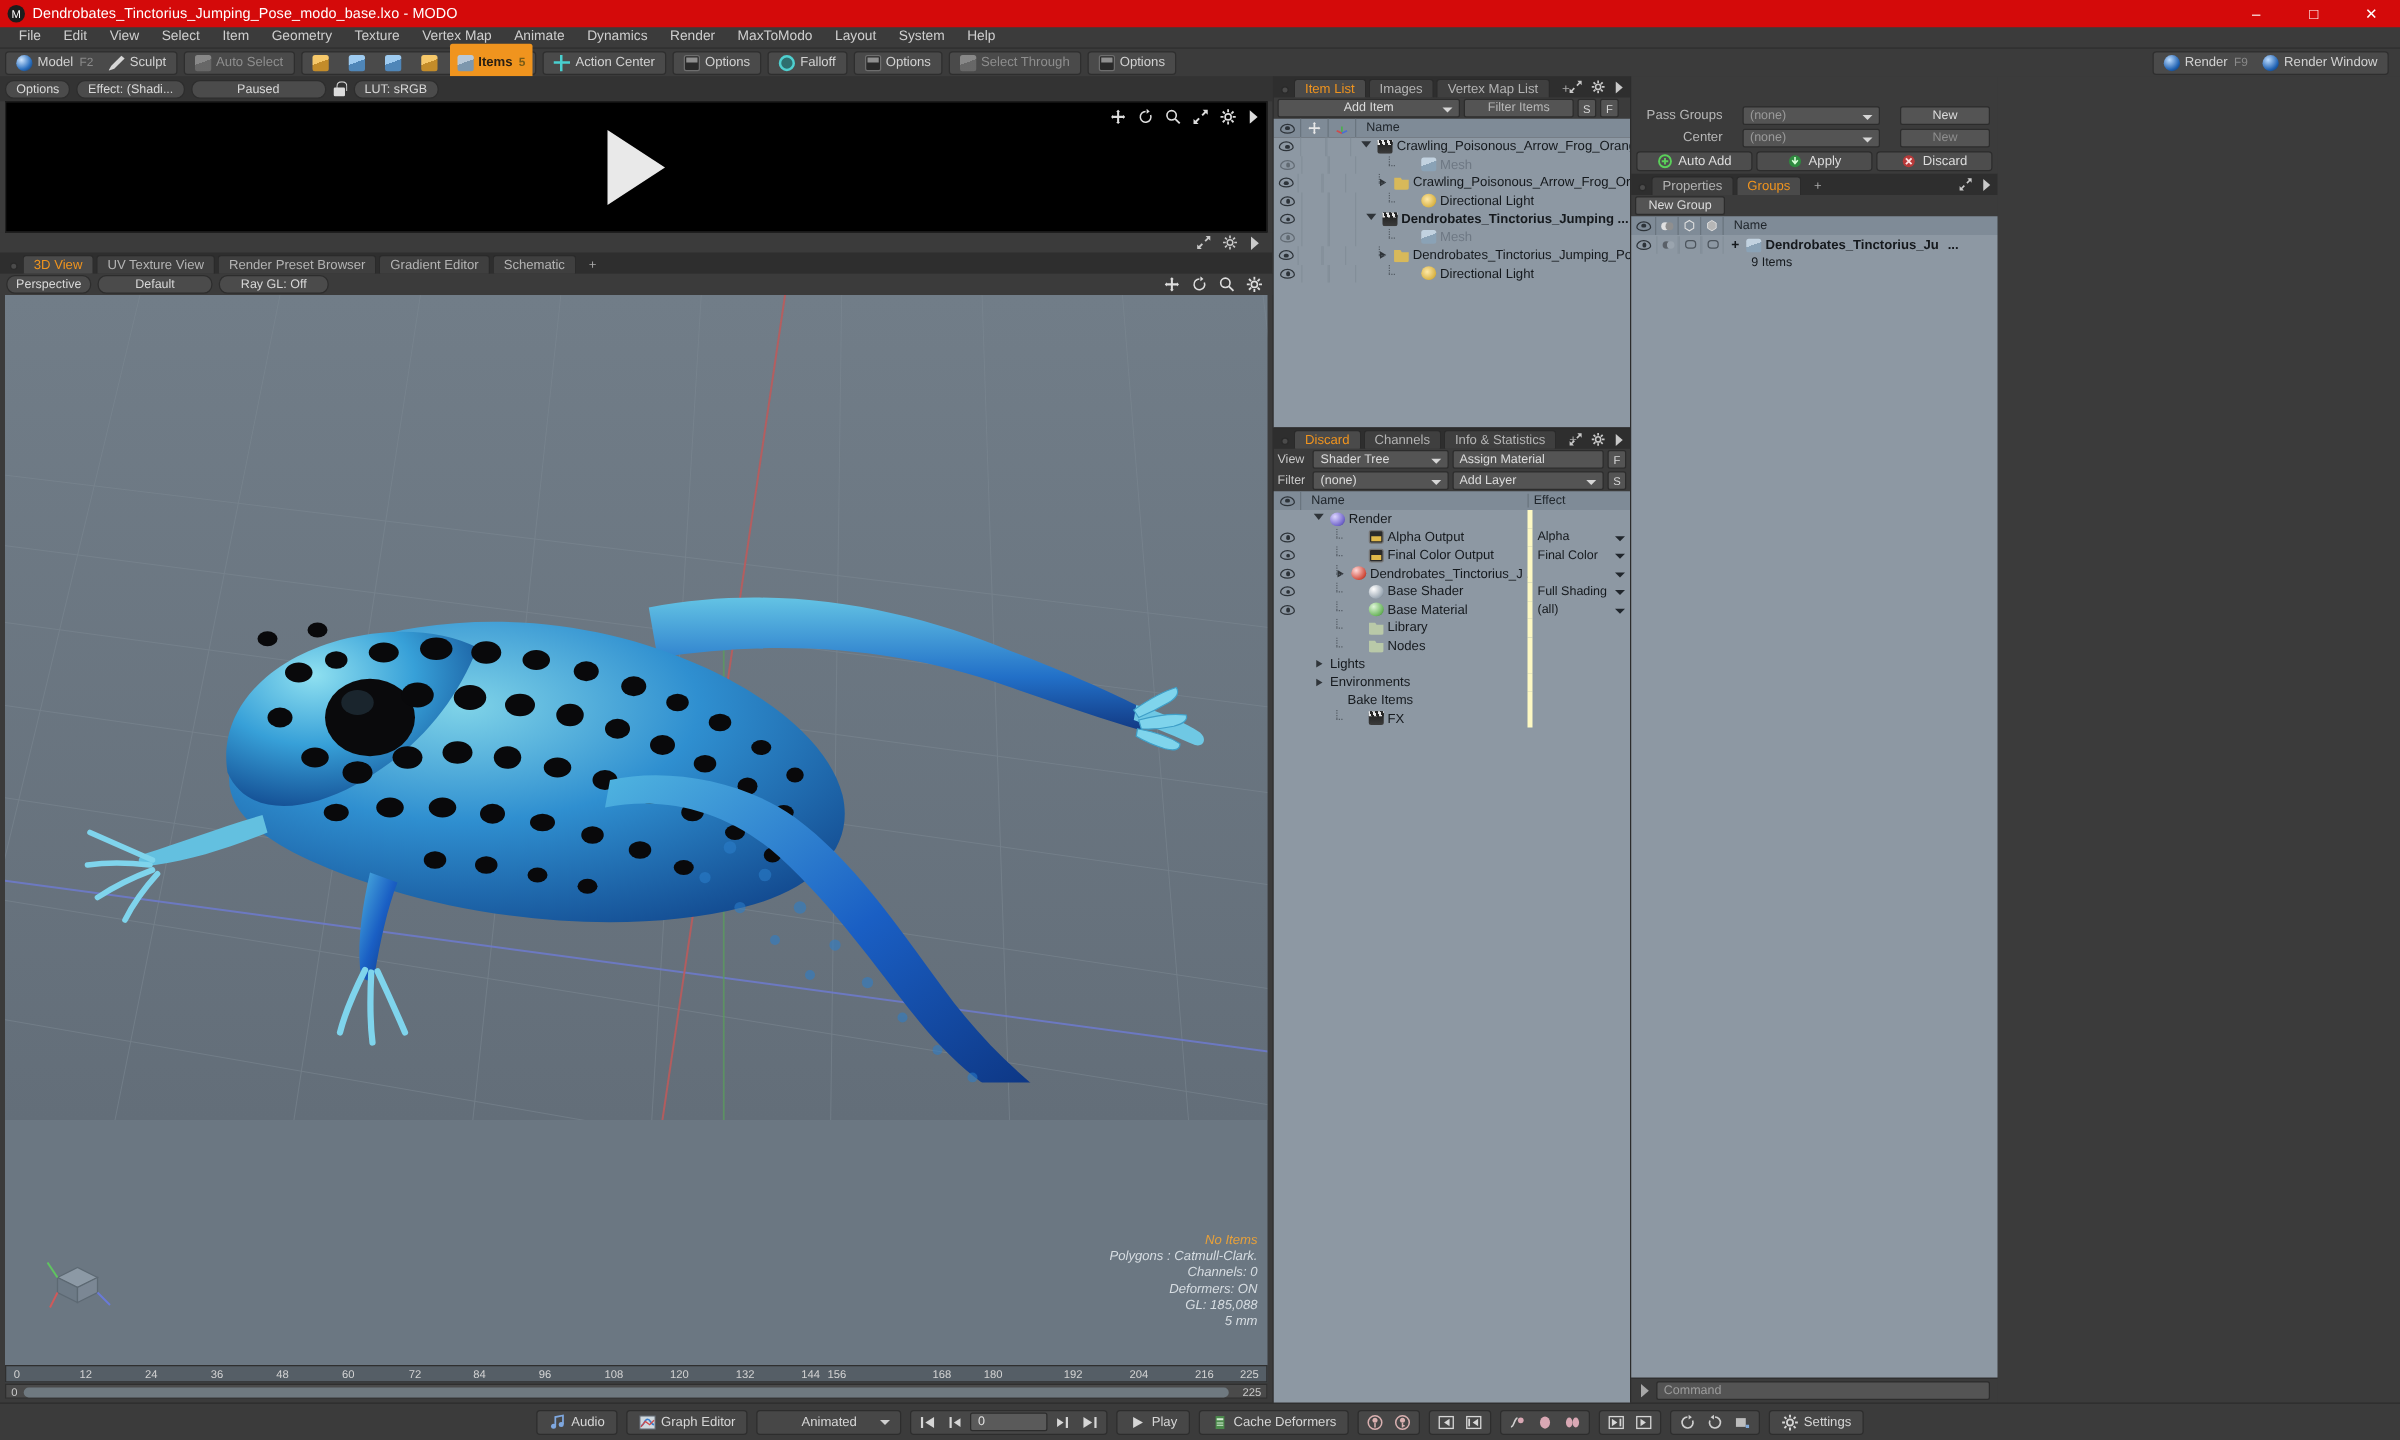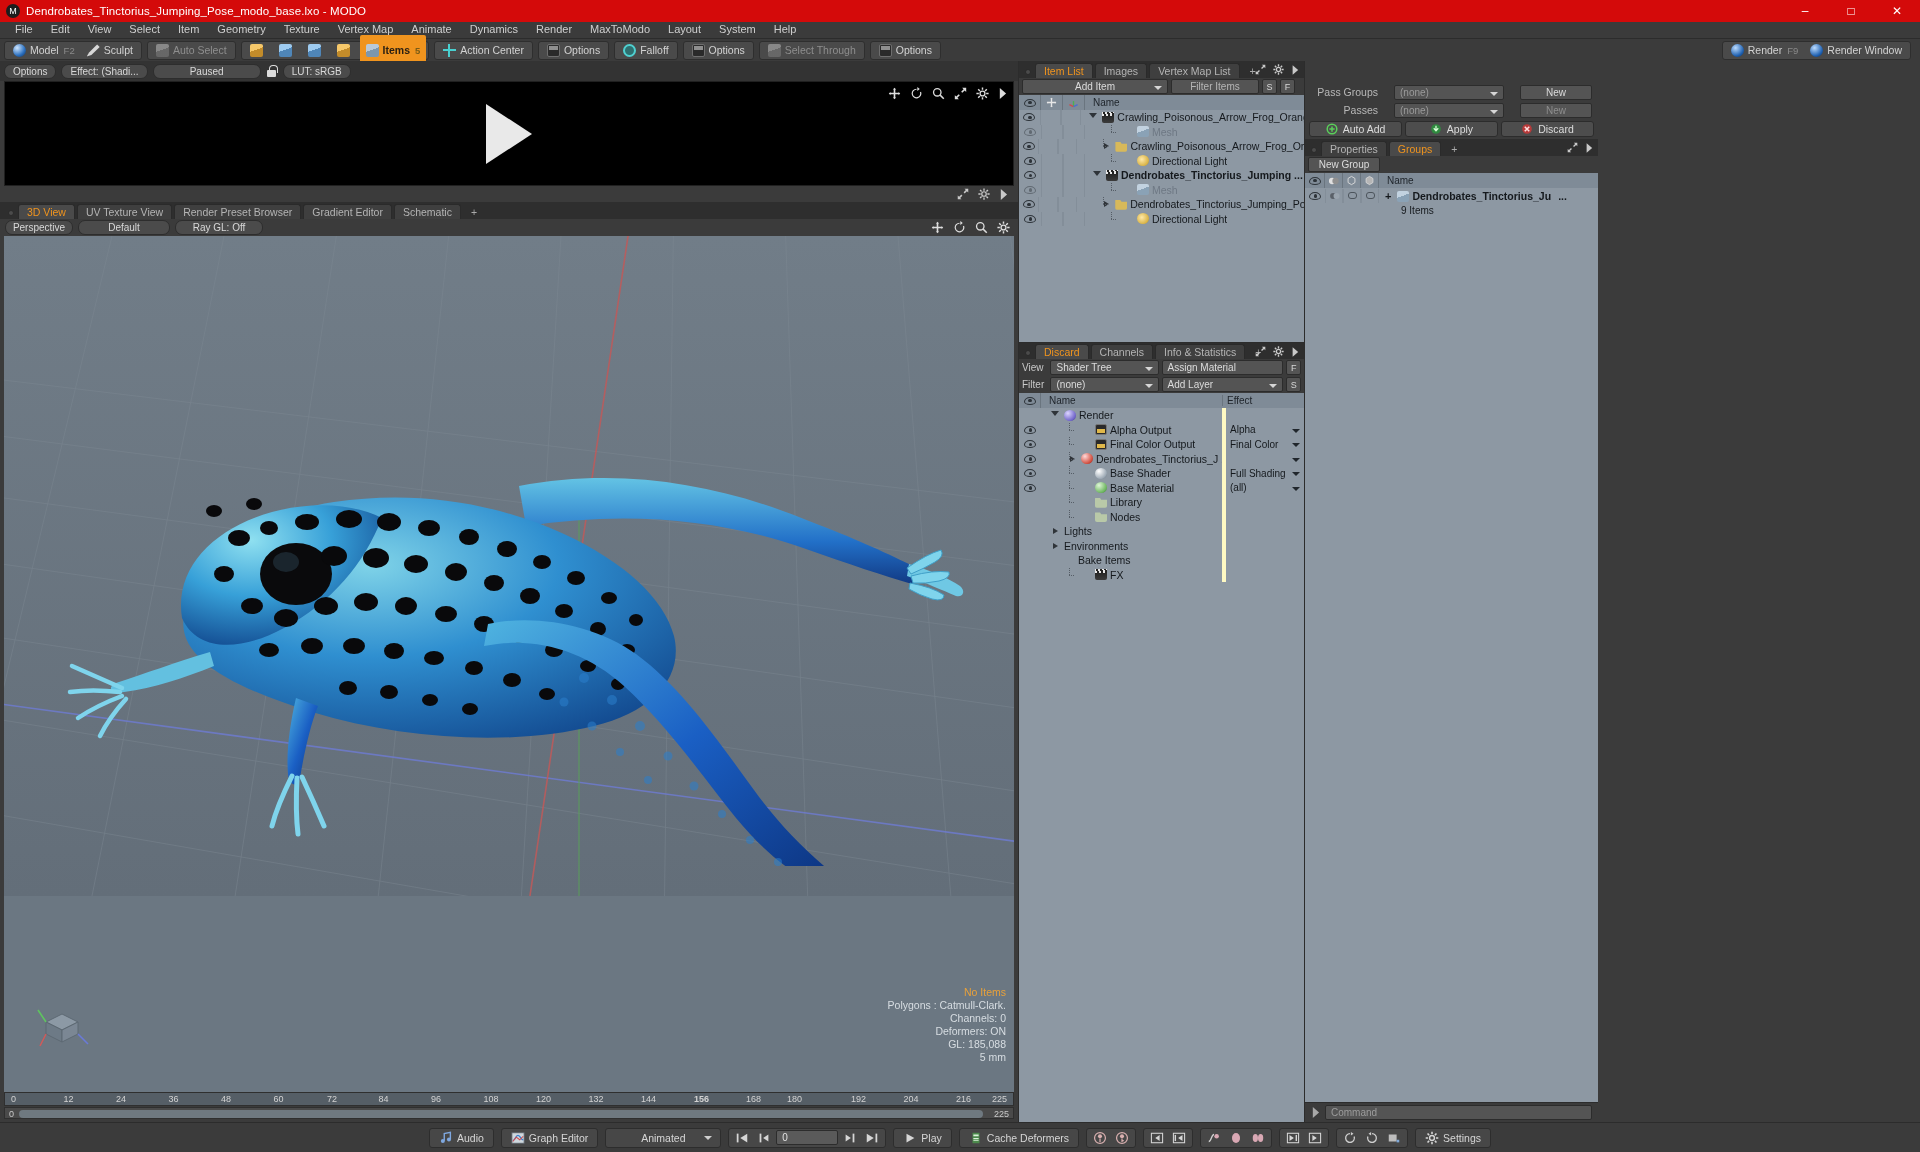--- a/index.html
+++ b/index.html
@@ -73,21 +73,21 @@
   .tab.active{color:#f0941e;background:#4a4a4a;}
   .tab.plus{background:transparent;border:none;color:#aaa;}
   .dot-l{width:6px;height:6px;border-radius:50%;background:#4b4b4b;border:1px solid #2a2a2a;margin:0 4px 3px 0;}
 
   .vpheader{height:17px;background:#3b3b3b;display:flex;align-items:center;padding:0 5px;flex:0 0 17px;position:relative;}
   .vp-tools{position:absolute;right:8px;top:2px;display:flex;gap:9px;align-items:center;}
 
   .viewport{flex:1;position:relative;background:#6b7782;overflow:hidden;margin:0 4px;}
   .vp-grid{position:absolute;inset:0;}
   .frog{position:absolute;left:60px;top:70px;}
-  .vp-stats{position:absolute;right:8px;bottom:28px;text-align:right;font-size:10.5px;line-height:13px;color:#d7dde2;}
+  .vp-stats{position:absolute;right:8px;bottom:28px;text-align:right;font-size:10.5px;line-height:13px;color:#d7dde2;font-style:italic;}
   .vp-stats .noitems{color:#e8a13a;}
   .gizmo{position:absolute;left:28px;bottom:40px;width:60px;height:60px;}
 
   .timeline{height:30px;background:#3b3b3b;padding:0 4px;flex:0 0 30px;}
   .tl-ruler{height:14px;background:#555e66;border:1px solid #2f2f2f;position:relative;overflow:hidden;}
   .tl-tick{position:absolute;top:1px;font-size:9px;color:#d3d3d3;}
   .tl-range{height:12px;background:#4a4a4a;border:1px solid #2f2f2f;position:relative;margin-top:1px;}
   .tl-range .lbl{position:absolute;top:0;font-size:9px;color:#c9c9c9;line-height:12px;}
   .tl-bar{position:absolute;left:14px;right:30px;top:2px;height:8px;background:#6f7980;border-radius:4px;}
 
@@ -581,21 +581,21 @@
             <div class="tl-tick" style="left: 163.5px;">36</div>
             <div class="tl-tick" style="left: 216px;">48</div>
             <div class="tl-tick" style="left: 268.5px;">60</div>
             <div class="tl-tick" style="left: 322px;">72</div>
             <div class="tl-tick" style="left: 373.5px;">84</div>
             <div class="tl-tick" style="left: 426px;">96</div>
             <div class="tl-tick" style="left: 478.5px;">108</div>
             <div class="tl-tick" style="left: 531px;">120</div>
             <div class="tl-tick" style="left: 583.5px;">132</div>
             <div class="tl-tick" style="left: 636px;">144</div>
-            <div class="tl-tick" style="left: 689px; font-weight: bold;">156</div>
+            <div class="tl-tick" style="left: 657px;">156</div>
             <div class="tl-tick" style="left: 741px;">168</div>
             <div class="tl-tick" style="left: 782px;">180</div>
             <div class="tl-tick" style="left: 846px;">192</div>
             <div class="tl-tick" style="left: 898.5px;">204</div>
             <div class="tl-tick" style="left: 951px;">216</div>
             <div class="tl-tick" style="right: 6px;">225</div>
           </div>
         <div class="tl-range">
           <div class="lbl" style="left:4px">0</div>
           <div class="tl-bar"></div>
@@ -945,21 +945,21 @@
       </div>
 
       <div class="rcol2">
         <div style="height:22px"></div>
         <div class="passrow">
           <span class="passlbl">Pass Groups</span>
           <div class="fld drop" style="width:110px;color:#9a9a9a">(none)</div>
           <div class="fld" style="width:72px;justify-content:center">New</div>
         </div>
         <div class="passrow">
-          <span class="passlbl">Passes</span>
+          <span class="passlbl">Center</span>
           <div class="fld drop" style="width:110px;color:#9a9a9a">(none)</div>
           <div class="fld" style="width:72px;justify-content:center;color:#8e8e8e">New</div>
         </div>
 
         <div class="grprow">
           <div class="gbtn">
             <svg width="12" height="12" viewBox="0 0 16 16">
                 <circle cx="8" cy="8" r="6.4" fill="none" stroke="#5ad05a" stroke-width="2"></circle>
                 <path d="M8 4.5v7M4.5 8h7" stroke="#5ad05a" stroke-width="2"></path>
               </svg>

